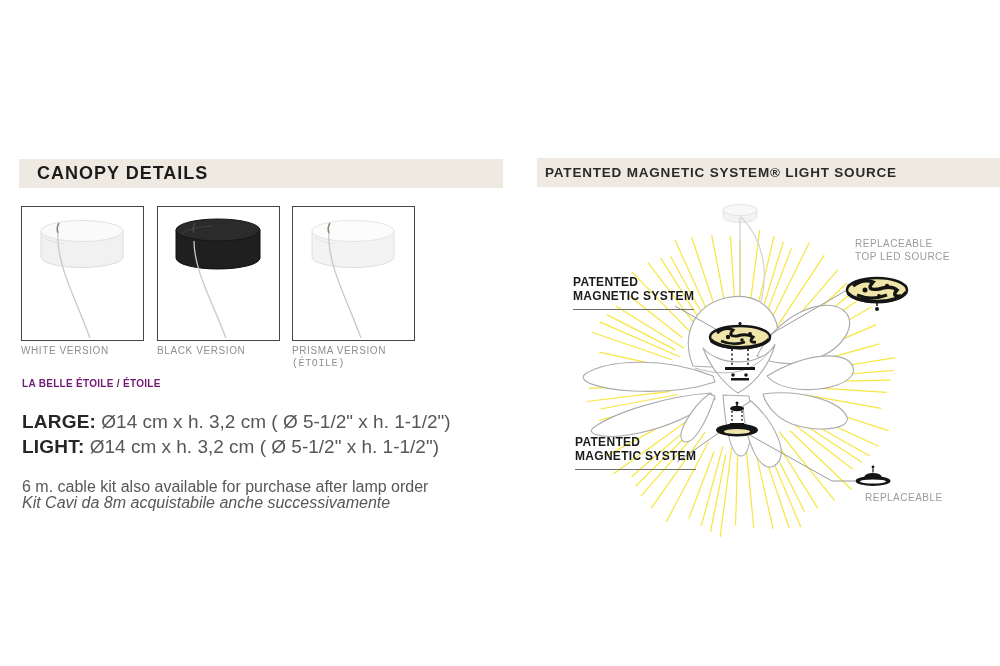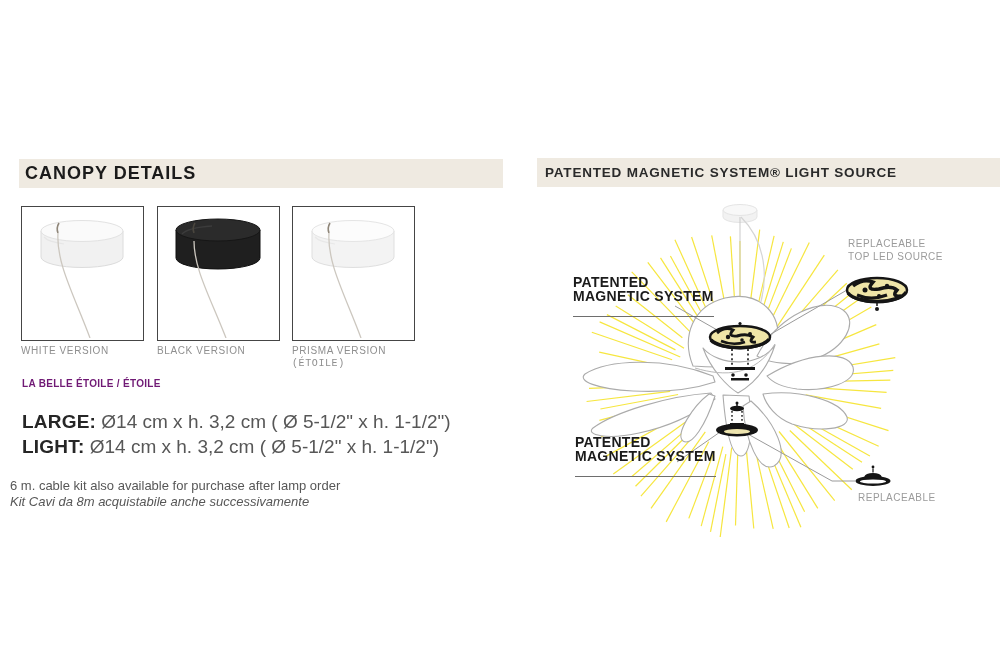--- a/index.html
+++ b/index.html
@@ -12,21 +12,21 @@
   *{margin:0;padding:0;box-sizing:border-box;}
   html,body{background:#fff;}
   .page{
     position:relative;width:1000px;height:666px;background:#fff;overflow:hidden;
     font-family:"Liberation Sans", sans-serif;
   }
   
   .section-bar{
     position:absolute;background:var(--bar-bg);height:29px;display:flex;align-items:center;
   }
-  .bar-left{left:19px;top:159px;width:484px;padding-left:6px;}
+  .bar-left{left:19px;top:159px;width:484px;padding-left:18px;}
   .bar-right{left:537px;top:158px;width:524px;padding-left:8px;}
   .bar-title-lg{font-size:18px;font-weight:800;letter-spacing:1px;color:var(--heading);}
   .bar-title-sm{font-size:13.5px;font-weight:800;letter-spacing:0.8px;color:#2A2A2A;}
   
   .canopy-box{
     position:absolute;top:206px;width:123px;height:135px;border:1.5px solid #454545;background:#fff;
   }
   .box-1{left:21px;} .box-2{left:157px;} .box-3{left:292px;}
   .version-label{
     position:absolute;width:123px;text-align:left;font-size:10px;color:#8F8F8F;
@@ -35,33 +35,33 @@
   .vl-1{left:21px;top:343px;} .vl-2{left:157px;top:343px;}
   .vl-3{left:292px;top:343px;} .vl-3b{left:292px;top:356px;font-family:Liberation Mono, monospace;}
   
   .product-title{
     position:absolute;left:22px;top:378px;font-size:10px;font-weight:800;
     letter-spacing:0.3px;color:#701a75;
   }
   .size-row{position:absolute;left:22px;font-size:19px;color:var(--body-text);}
   .size-1{top:411px;} .size-2{top:436px;}
   .size-name{font-weight:800;color:#262626;letter-spacing:0.2px;}
-  .note{position:absolute;left:10px;font-size:13px;color:var(--body-text);}
+  .note{position:absolute;left:22px;font-size:16px;color:var(--body-text);}
   .note-en{top:478px;} .note-it{top:494px;font-style:italic;}
   
   .illustration{position:absolute;left:535px;top:190px;width:460px;height:360px;}
   .illustration svg{position:absolute;left:0;top:0;}
   .ill-label{
-    position:absolute;font-size:10px;color:var(--muted);letter-spacing:0.5px;line-height:13px;
+    position:absolute;font-size:10px;color:var(--muted);letter-spacing:0.5px;line-height:13px;margin-left:7px;
   }
   .lbl-replaceable-top{left:313px;top:47px;}
   .lbl-replaceable-bottom{left:323px;top:301px;}
   .magnet-label{
-    position:absolute;font-size:14px;font-weight:800;letter-spacing:0.3px;line-height:13.5px;
-    color:var(--heading);border-bottom:1.5px solid #6E6E6E;padding-bottom:13px;
+    position:absolute;font-size:12px;font-weight:800;letter-spacing:0.3px;line-height:13.5px;
+    color:var(--heading);border-bottom:1.5px solid #6E6E6E;padding-bottom:6px;
   }
   .magnet-upper{left:38px;top:86px;min-width:102px;}
   .magnet-lower{left:40px;top:246px;min-width:103px;}
 </style>
 </head>
 <body>
 
 <div class="page">
 
   <div class="section-bar bar-left">

